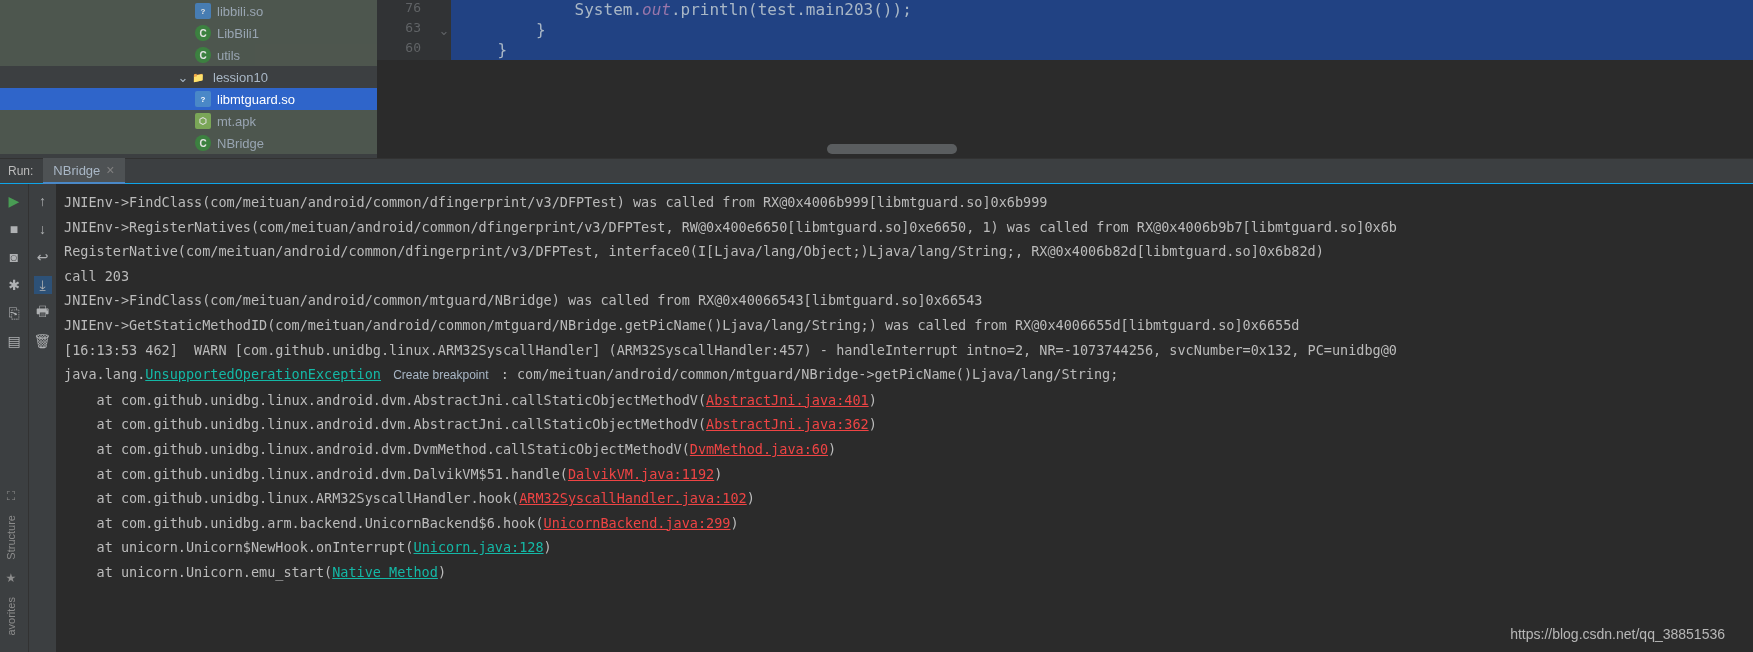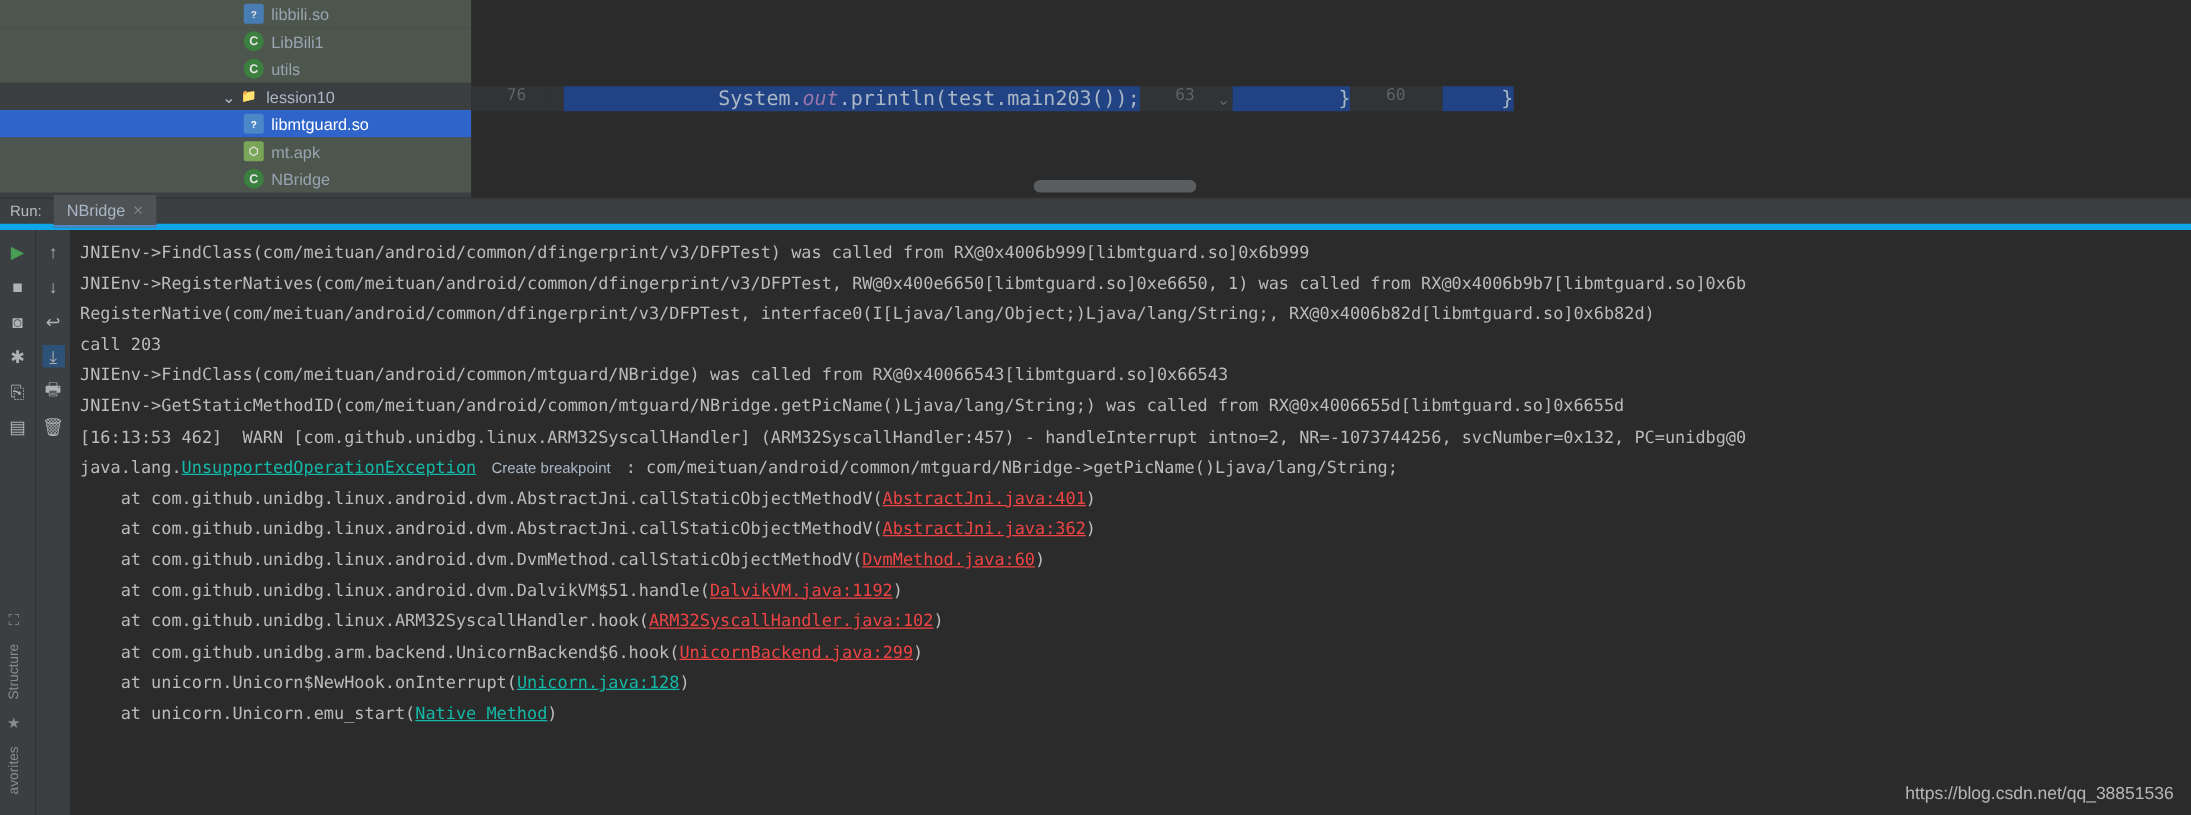--- a/index.html
+++ b/index.html
@@ -57,22 +57,22 @@
       border-radius: 50%;
     }
     .icon-folder { color: #87939A; }
     .icon-so { background: #4A88C7; color: #fff; border-radius: 2px; font-size: 8px; }
     .icon-class { background: #3D8C40; color: #fff; }
     .icon-apk { background: #85B85C; color: #fff; border-radius: 2px; font-size: 9px; }
     .editor-area {
       flex: 1;
       background: #2B2B2B;
       display: flex;
+      flex-direction: column;
       position: relative;
-      align-items: center;
     }
     .editor-gutter-line {
       display: flex;
       height: 20px;
     }
     .gutter {
       width: 60px;
       text-align: right;
       padding-right: 16px;
       color: #606366;
@@ -108,21 +108,21 @@
       height: 10px;
       background: #5A5D5F;
       border-radius: 5px;
     }
     .run-toolbar {
       display: flex;
       align-items: center;
       height: 26px;
       background: #3C3F41;
       border-top: 1px solid #323232;
-      border-bottom: 5px solid #0ea5e9;
+      border-bottom: 1px solid #0ea5e9;
       padding-left: 8px;
     }
     .run-label {
       color: #BBBBBB;
       font-size: 12px;
       margin-right: 10px;
     }
     .run-tab {
       display: flex;
       align-items: center;
@@ -226,21 +226,21 @@
       height: 14px;
       color: #8C8C8C;
       display: flex;
       align-items: center;
       justify-content: center;
       font-size: 12px;
       margin: 2px 0;
     }
     .watermark {
       position: absolute;
-      right: 14px;
+      right: 28px;
       bottom: 10px;
       color: #CFCFCF;
       font-size: 14px;
       font-family: Arial, sans-serif;
       opacity: 0.85;
     }
     .wrap-highlight {
       background: #2D5177;
     }
   </style>

